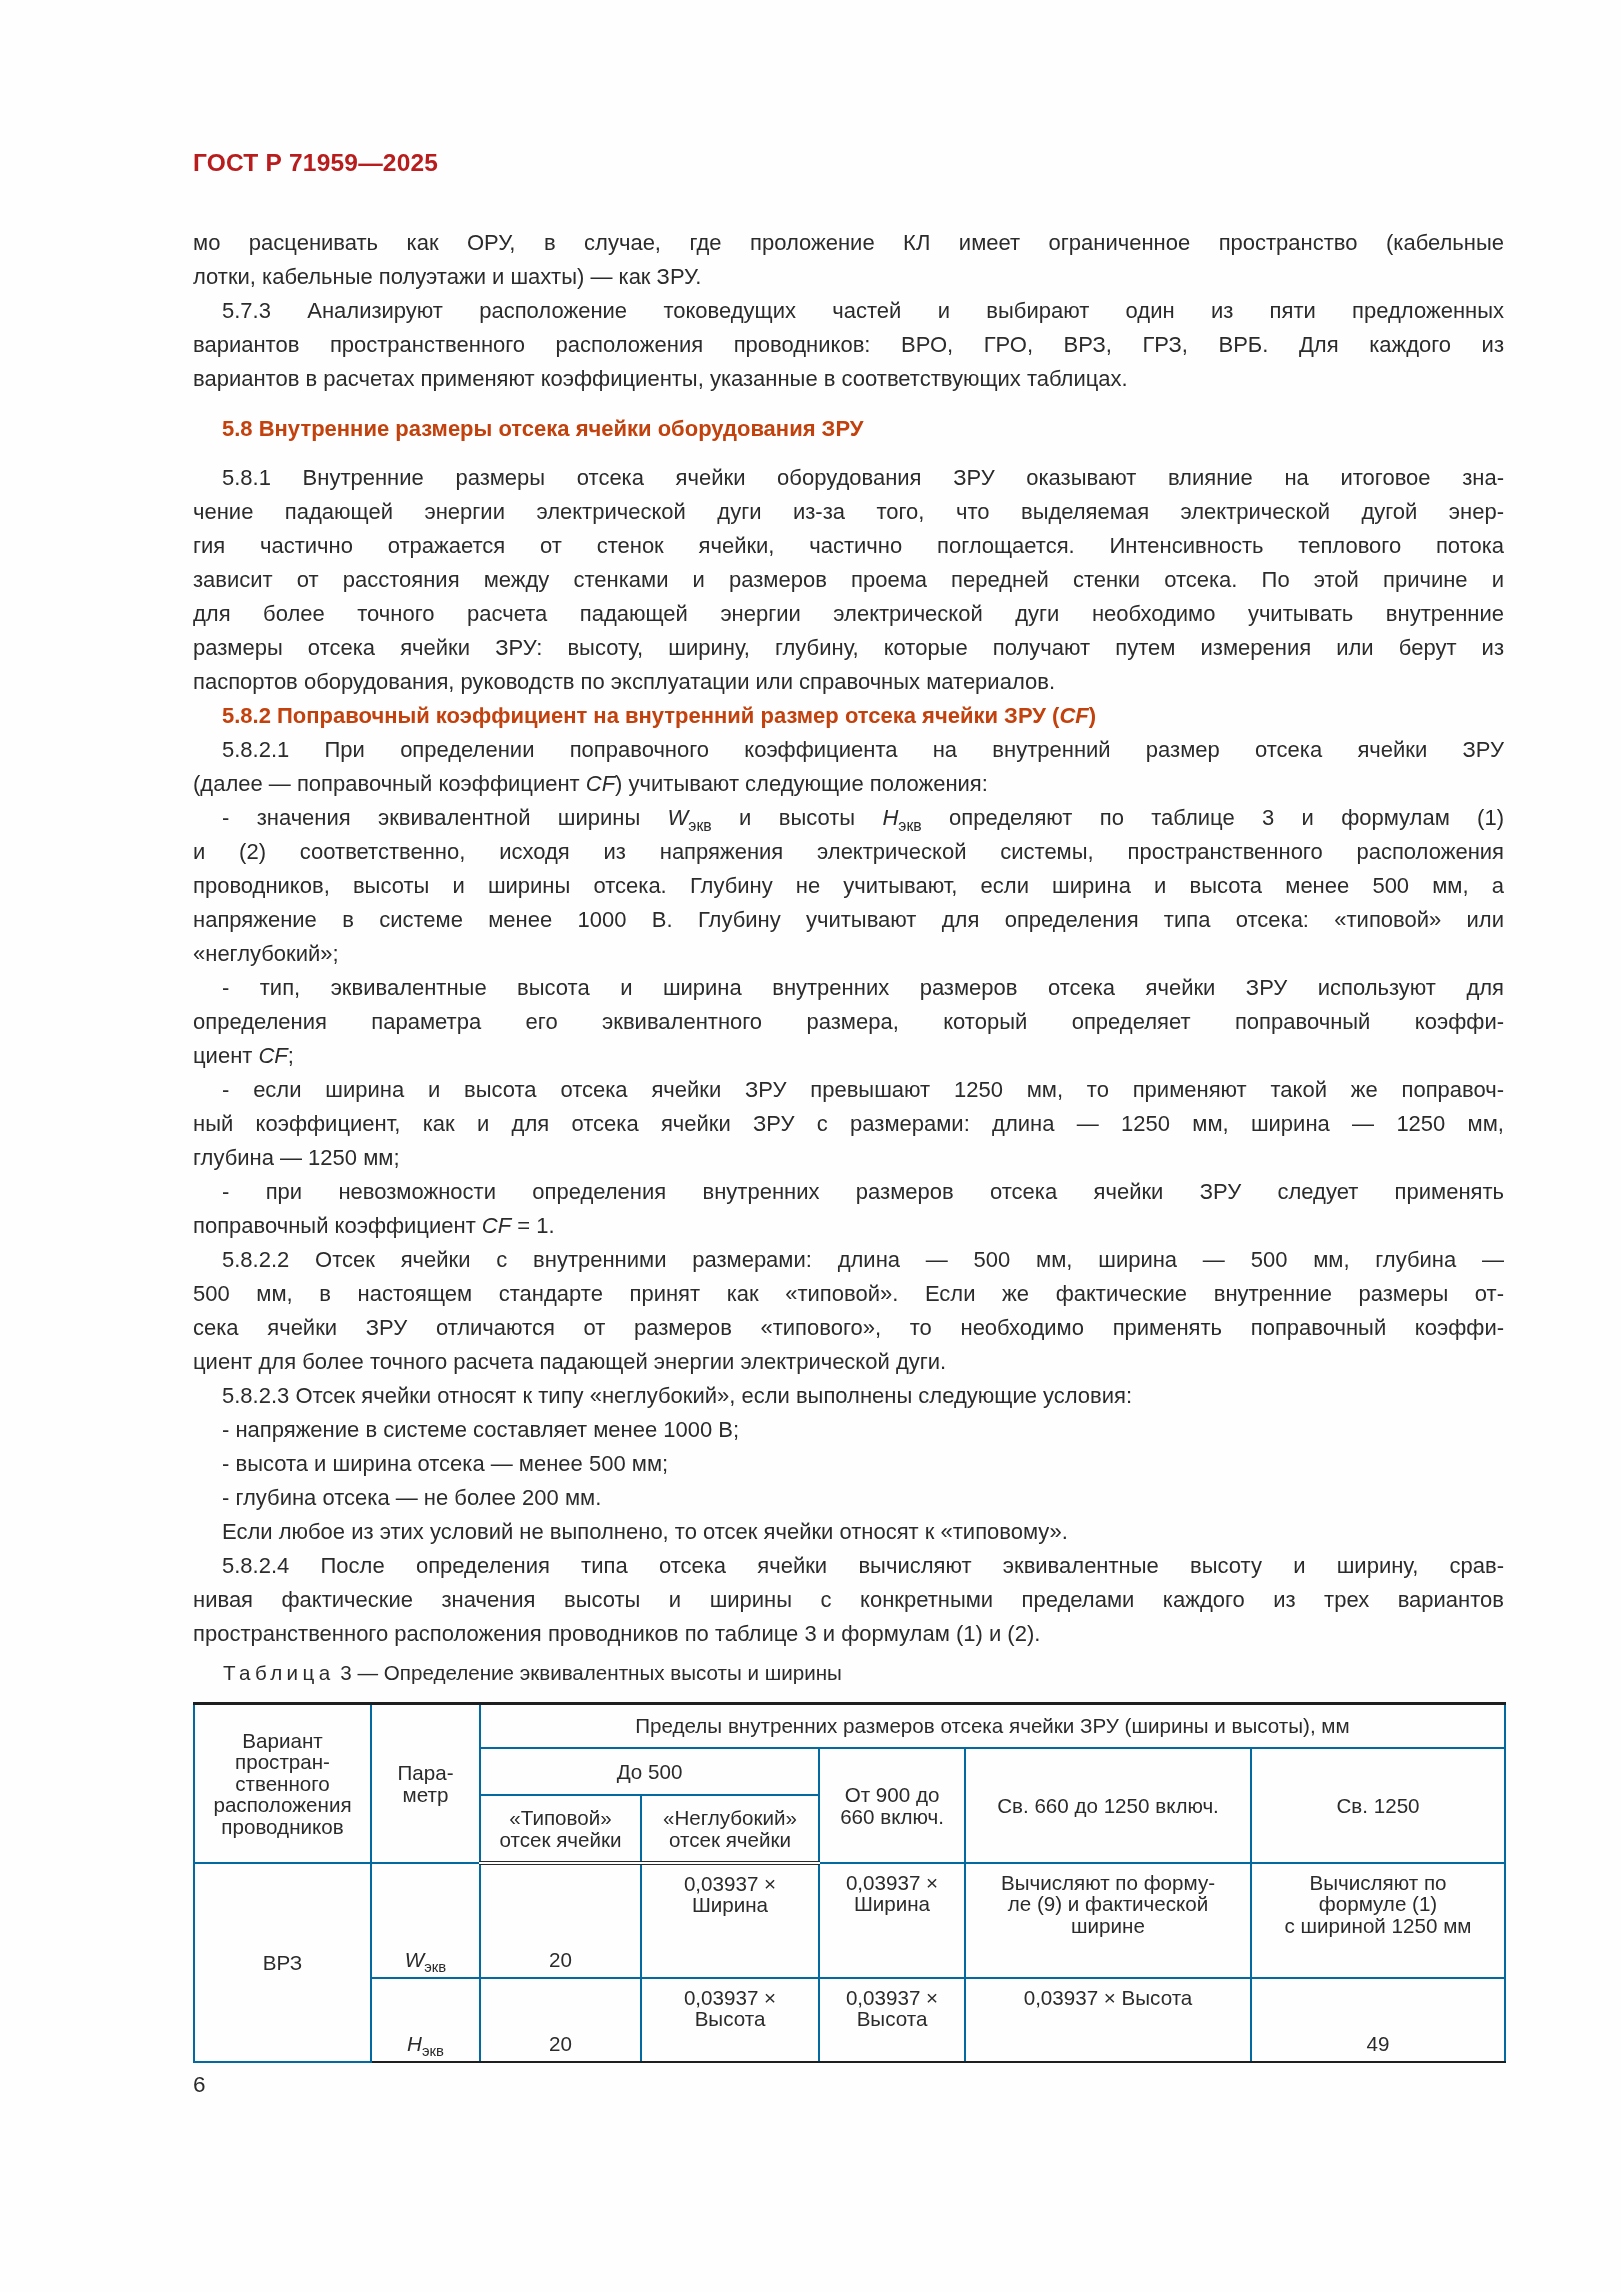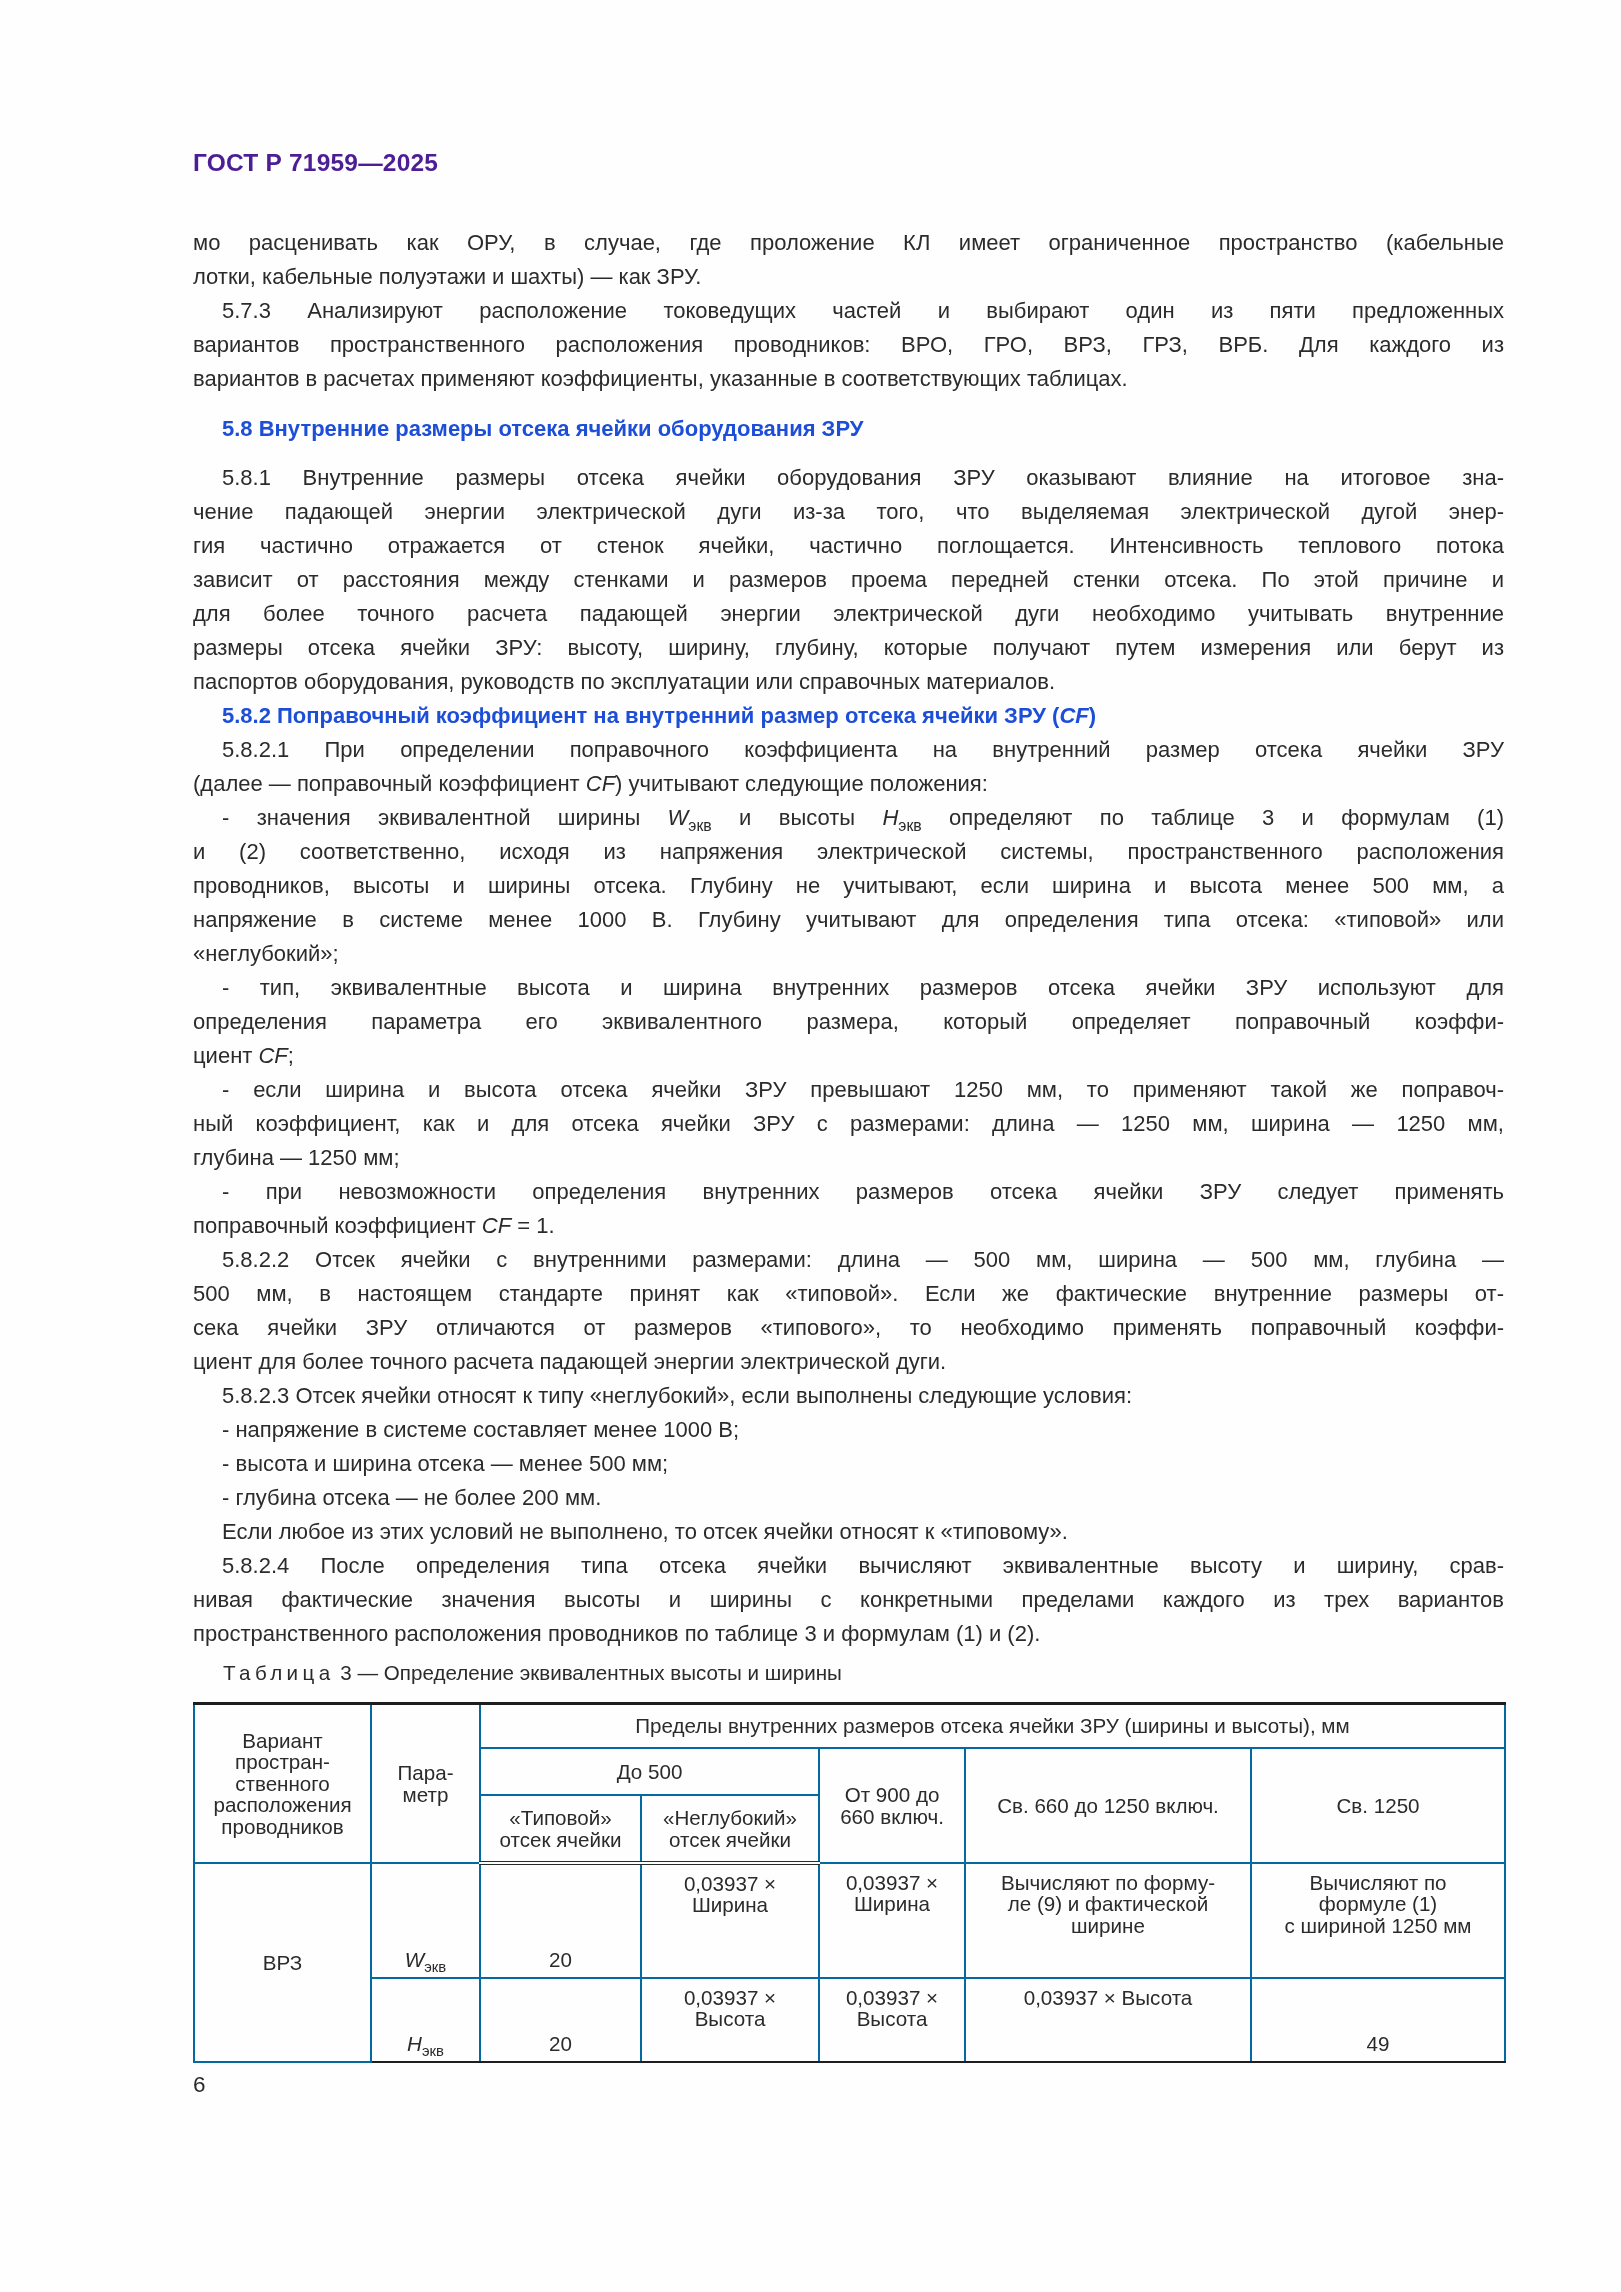--- a/index.html
+++ b/index.html
@@ -1,24 +1,24 @@
 <!DOCTYPE html>
 <html><head>
 <meta charset="utf-8">
 <style>
   html, body { margin: 0; padding: 0; background: #ffffff; }
   body { width: 1621px; height: 2293px; position: relative; overflow: hidden;
          font-family: "Liberation Sans", sans-serif; color: #2b2b2b; }
   .page { position: absolute; left: 0; top: 0; width: 1621px; height: 2293px; background: #fefefe; }
-  .doc-header { position: absolute; left: 193px; top: 149px; font-weight: bold; font-size: 24.5px; color: #4c1d95; letter-spacing: 0.2px; }
+  .doc-header { position: absolute; left: 193px; top: 149px; font-weight: bold; font-size: 24.5px; color: #b91c1c; letter-spacing: 0.2px; }
   .body { position: absolute; left: 193px; top: 226px; width: 1311px; font-size: 22px; line-height: 34px; }
   .line { display: block; white-space: nowrap; text-align: justify; text-align-last: justify; height: 34px; overflow: visible; }
   .line.last { text-align-last: left; }
   .line.indent { padding-left: 29px; }
-  .heading { font-weight: bold; color: #1d4ed8; }
+  .heading { font-weight: bold; color: #c2410c; }
   .it { font-style: italic; }
   .sub { font-size: 0.72em; vertical-align: -0.35em; line-height: 0; font-style: normal; }
   .caption { position: absolute; left: 193px; top: 1661px; font-size: 20.6px; color: #2b2b2b; }
   .caption .spaced { letter-spacing: 4.4px; margin-left: 30px; }
   table.t3 { position: absolute; left: 193px; top: 1702px; border-collapse: collapse; font-size: 20.6px; color: #2b2b2b; table-layout: fixed; width: 1311px; padding-left: 32px; }
   table.t3 td, table.t3 th { border: 2px solid #0369a1; font-weight: normal; text-align: center; padding: 0 3.9px; line-height: 21.6px; }
   table.t3 tr.r-top th { border-top: 3.9px solid #1e1e1e; }
   table.t3 tr.r-sub2 th { border-bottom: 4.9px double #2a2a2a; border-radius: 8px; }
   table.t3 tr.r-last td { border-bottom: 2.9px solid #1e1e1e; }
   .h1 { height: 42px; }

